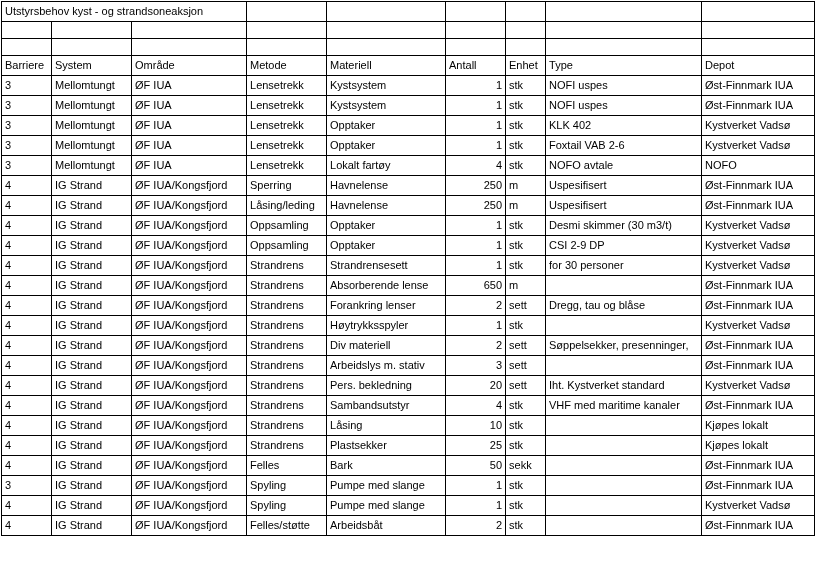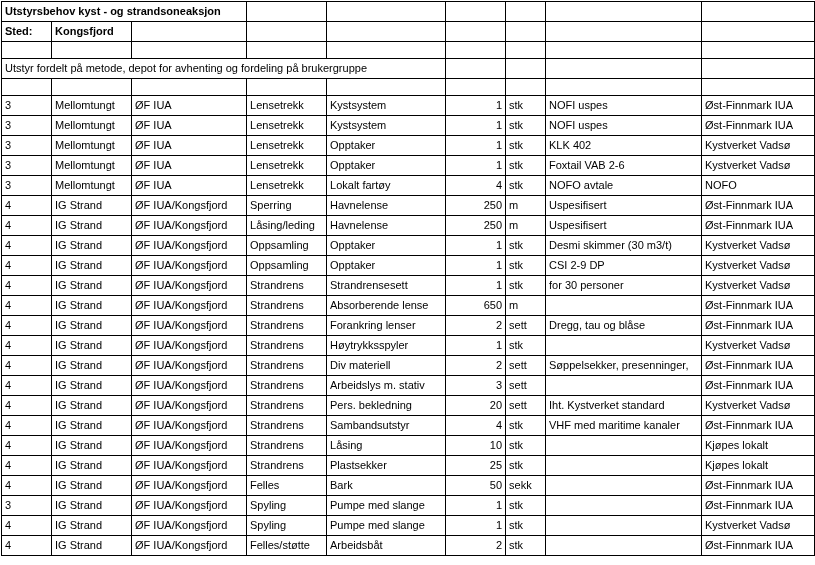--- a/index.html
+++ b/index.html
@@ -19,21 +19,21 @@
     border: 1px solid #000;
     padding: 1px 3px;
     text-align: left;
     white-space: nowrap;
     overflow: hidden;
     height: 17px;
     line-height: 17px;
     vertical-align: middle;
     box-sizing: border-box;
   }
-  .bold { font-weight: bold; }
+  .bold { font-weight: normal; }
   .num { text-align: right; }
   col.c0 { width: 50px; }
   col.c1 { width: 80px; }
   col.c2 { width: 115px; }
   col.c3 { width: 80px; }
   col.c4 { width: 119px; }
   col.c5 { width: 60px; }
   col.c6 { width: 40px; }
   col.c7 { width: 156px; }
   col.c8 { width: 113px; }
@@ -57,59 +57,52 @@
     <tr>
       <td colspan="3" class="bold">Utstyrsbehov kyst - og strandsoneaksjon</td>
       <td></td>
         <td></td>
         <td></td>
         <td></td>
         <td></td>
         <td></td>
     </tr>
     <tr>
-      <td class="bold">Sted:</td>
-      <td class="bold">Kongsfjord</td>
       <td></td>
+        <td></td>
+        <td></td>
         <td></td>
         <td></td>
         <td></td>
         <td></td>
         <td></td>
         <td></td>
     </tr>
     <tr>
       <td></td>
         <td></td>
         <td></td>
         <td></td>
         <td></td>
         <td></td>
         <td></td>
         <td></td>
         <td></td>
     </tr>
-    <tr>
-      <td colspan="5">Utstyr fordelt på metode, depot for avhenting og fordeling på brukergruppe</td>
-      <td></td>
-        <td></td>
-        <td></td>
-        <td></td>
-    </tr>
-    <tr>
-      <td></td>
-        <td></td>
-        <td></td>
-        <td></td>
-        <td></td>
-        <td></td>
-        <td></td>
-        <td></td>
-        <td></td>
-    </tr>
+    <tr id="header-row">
+        <td class="bold">Barriere</td>
+        <td class="bold">System</td>
+        <td class="bold">Område</td>
+        <td class="bold">Metode</td>
+        <td class="bold">Materiell</td>
+        <td class="bold">Antall</td>
+        <td class="bold">Enhet</td>
+        <td class="bold">Type</td>
+        <td class="bold">Depot</td>
+      </tr>
   <tr>
         <td>3</td>
         <td>Mellomtungt</td>
         <td>ØF IUA</td>
         <td>Lensetrekk</td>
         <td>Kystsystem</td>
         <td class="num">1</td>
         <td>stk</td>
         <td>NOFI uspes</td>
         <td>Øst-Finnmark IUA</td>

